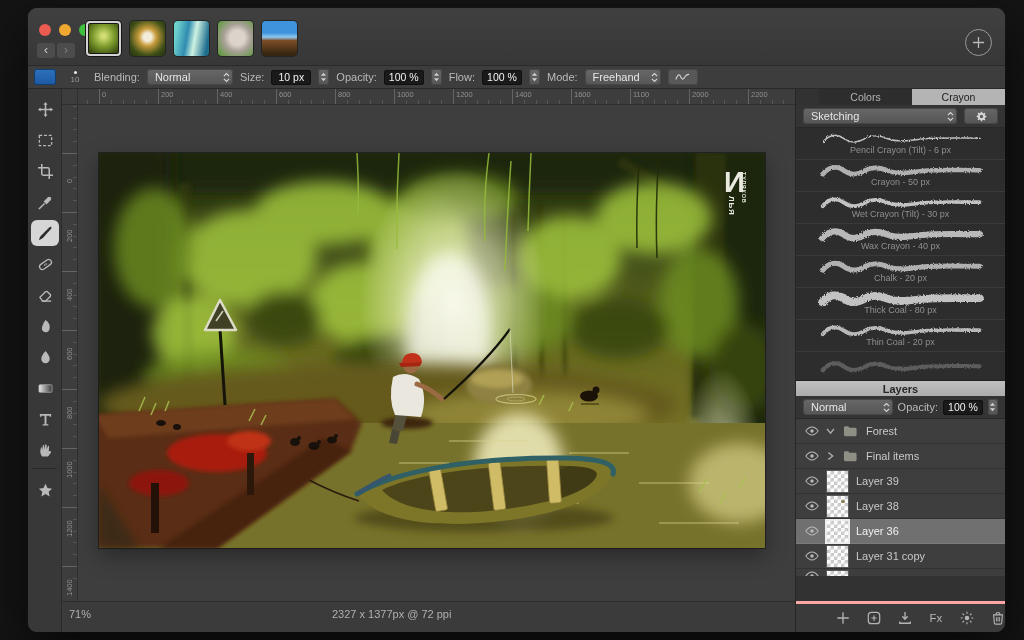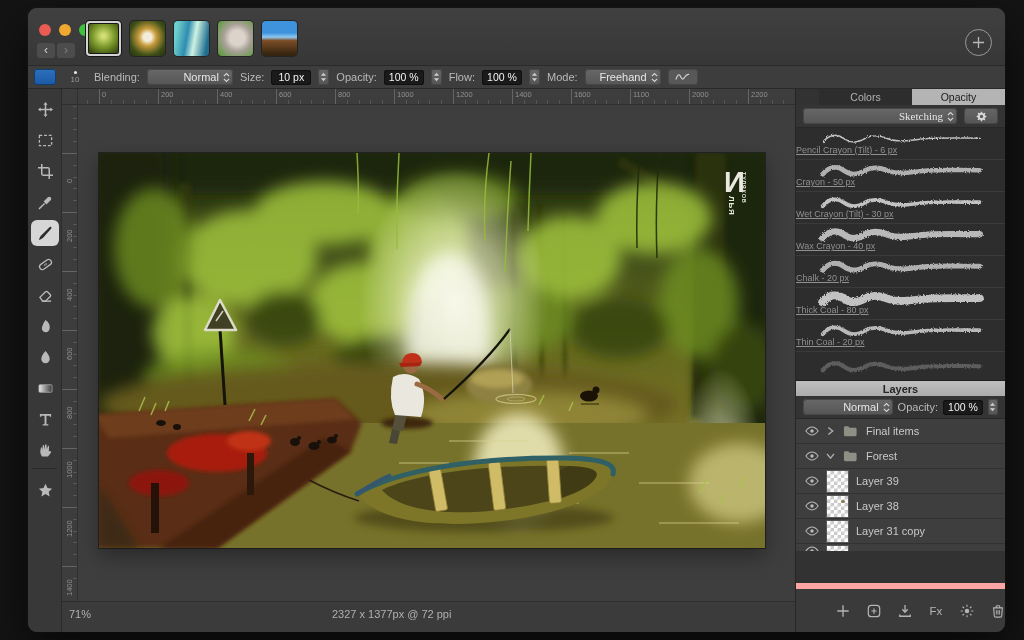--- a/index.html
+++ b/index.html
@@ -29,21 +29,21 @@
   .newdoc svg { width:13px; height:13px; }
 
   
   .optionsbar { height:23px; background:#3d3d3d; border-bottom:1px solid #292929; display:flex; align-items:center;
                 padding-left:6px; gap:7px; font-size:11px; color:#bdbdbd; white-space:nowrap; }
   .swatch { width:22px; height:16px; border-radius:3px; background:linear-gradient(#2d71bd,#1c59a4); box-shadow:inset 0 0 0 1px #133e6b; }
   .bsz { width:24px; text-align:center; color:#999; font-size:8px; line-height:8px; }
   .bsz .dot { width:3px; height:3px; border-radius:50%; background:#e8e8e8; margin:0 auto 2px; }
   .lab { color:#b9b9b9; }
   .dd { background:linear-gradient(#686868,#555); border-radius:4px; height:16px; display:flex; align-items:center;
-        justify-content:flex-end; color:#e6e6e6; position:relative; box-shadow:inset 0 0 0 1px #474747; padding:0 14px 0 8px; }
+        justify-content:flex-start; color:#e6e6e6; position:relative; box-shadow:inset 0 0 0 1px #474747; padding:0 14px 0 8px; }
   .dd .ud { position:absolute; right:3px; top:2.5px; width:7px; height:11px; color:#d6d6d6; }
   .field { background:#1a1a1a; border-radius:3px; height:15px; min-width:40px; display:flex; align-items:center;
            justify-content:center; color:#f2f2f2; font-size:10.5px; box-shadow:inset 0 0 0 1px #101010; padding:0 4px; }
   .stepper { width:11px; height:16px; background:linear-gradient(#686868,#555); border-radius:3px; display:flex;
              align-items:center; justify-content:center; color:#d0d0d0; box-shadow:inset 0 0 0 1px #474747; }
   .stepper svg { width:7px; height:12px; }
   .smoothbtn { width:30px; height:16px; background:#585858; border-radius:4px; display:flex; align-items:center;
                justify-content:center; color:#cfcfcf; box-shadow:inset 0 0 0 1px #484848; }
   .smoothbtn svg { width:17px; height:10px; }
 
@@ -83,30 +83,30 @@
                color:#b0b0b0; font-size:11px; }
   .statusbar .zoomlv { position:absolute; left:7px; top:6px; }
   .statusbar .dims { position:absolute; left:270px; top:6px; }
 
   
   .rightpanel { position:absolute; right:0; top:0; width:210px; height:100%; background:#323232; border-left:1px solid #262626; }
   .tabs { display:flex; height:16px;padding-left:23px; }
   .tab { flex:1; font-size:10.5px; display:flex; align-items:center; justify-content:center; background:#2d2d2d; color:#b2b2b2; }
   .tab.active { background:#b4b4b4; color:#1b1b1b; }
   .preset-row { height:23px; display:flex; align-items:center; padding:0 7px; gap:7px; background:#343434; border-bottom:1px solid #282828; font-size:11px; }
-  .preset-row .dd { flex:1;font-family:Liberation Serif, serif; }
+  .preset-row .dd { flex:1; }
   .gearbtn { width:34px; height:16px; background:linear-gradient(#666,#555); border-radius:4px; display:flex; align-items:center;
              justify-content:center; color:#d8d8d8; box-shadow:inset 0 0 0 1px #474747; }
   .gearbtn svg { width:11px; height:11px; }
 
   .brush-list { position:absolute; top:39px; left:0; right:0; height:252px; background:#2d2d2d; overflow:hidden; }
   .brush-row { height:32px; border-bottom:1px solid #3a3a3a; padding-top:2px; }
   .brush-row.partial { height:28px; border-bottom:none; padding-top:6px; }
   .bstroke { display:block; width:172px; height:18px; margin:0 auto; }
-  .blabel { font-size:9px; color:#8f8f8f; margin-top:-3px;text-decoration:underline; }
+  .blabel { text-align:center; font-size:9px; color:#8f8f8f; margin-top:-3px; }
 
   .layers-header { position:absolute; top:291px; left:0; right:0; height:16px; background:linear-gradient(#bfbfbf,#acacac);
                    color:#262626; font-size:11px; font-weight:bold; text-align:center; line-height:16px; border-top:1px solid #1f1f1f; }
   .blend-row { position:absolute; top:307px; left:0; right:0; height:23px; display:flex; align-items:center; padding:0 7px;
                gap:5px; background:#343434; border-bottom:1px solid #282828; font-size:11px; color:#bdbdbd; }
   .blend-row .dd { width:96px; }
 
   .layer-list { position:absolute; top:330px; left:0; right:0; }
   .layer-row { height:25px; display:flex; align-items:center; background:#3e3e3e; border-bottom:1px solid #323232;
                font-size:11px; color:#c9c9c9; padding-left:9px; gap:8px; }
@@ -122,21 +122,21 @@
   .thumb-box { position:relative; width:21px; height:21px; flex:none; overflow:hidden; box-shadow:0 0 0 1px #585858;
     background-color:#fdfdfd;
     background-image:linear-gradient(45deg,#c8c8c8 25%,transparent 25%,transparent 75%,#c8c8c8 75%),
                      linear-gradient(45deg,#c8c8c8 25%,transparent 25%,transparent 75%,#c8c8c8 75%);
     background-size:7px 7px; background-position:0 0,3.5px 3.5px; }
   .layer-row.selected .thumb-box { box-shadow:0 0 0 2px #ededed; }
   .thumb-box .paint { position:absolute; left:0; right:0; bottom:0; height:10px;
     background:radial-gradient(ellipse at 45% 100%, #8a6830 15%, #54400f 55%, rgba(0,0,0,0) 78%); }
   .thumb-box .speck { position:absolute; right:3px; top:4px; width:4px; height:3px; border-radius:50%; background:#8a7a4a; }
 
-  .layer-actions { position:absolute; bottom:0; left:0; right:0; height:49px; background:#3a3a3a; border-top:6px solid #fca5a5;
+  .layer-actions { position:absolute; bottom:0; left:0; right:0; height:31px; background:#3a3a3a; border-top:3px solid #fca5a5;
                    display:flex; align-items:center; padding-left:40px; gap:16px; color:#b4b4b4; }
   .act { width:15px; height:15px; display:flex; align-items:center; justify-content:center; }
   .act svg { width:14px; height:14px; }
   .act .fx-text { font-size:11.5px; color:#b4b4b4; }
 </style>
 </head>
 <body>
 
 <svg width="0" height="0" style="position:absolute">
   <defs>
@@ -545,21 +545,21 @@
     </div>
 
     <div class="statusbar">
       <span class="zoomlv">71%</span>
       <span class="dims">2327 x 1377px @ 72 ppi</span>
     </div>
 
     <div class="rightpanel">
       <div class="tabs">
         <div class="tab">Colors</div>
-        <div class="tab active">Opacity</div>
+        <div class="tab active">Crayon</div>
       </div>
       <div class="preset-row">
         <div class="dd">
           <span>Sketching</span>
           <svg class="ud" viewBox="0 0 8 12">
               <path d="M1 4.5L4 1.5 7 4.5M1 7.5L4 10.5 7 7.5" fill="none" stroke="currentColor" stroke-width="1.3"></path>
             </svg>
         </div>
         <div class="gearbtn">
           <svg viewBox="0 0 16 16">
@@ -636,50 +636,50 @@
           </div>
       </div>
       <div class="layer-list">
           <div class="layer-row">
             <span class="eye">
               <svg viewBox="0 0 16 10">
                 <path d="M1 5C3.5 1.5 6 .5 8 .5S12.5 1.5 15 5c-2.5 3.5-5 4.5-7 4.5S3.5 8.5 1 5z" fill="none" stroke="currentColor" stroke-width="1.2"></path>
                 <circle cx="8" cy="5" r="2" fill="currentColor"></circle>
               </svg>
             </span>
-            <span class="chev">
+            <span class="chev down">
               <svg viewBox="0 0 8 10">
                 <path d="M1.5 1L6.5 5 1.5 9" fill="none" stroke="currentColor" stroke-width="1.6"></path>
               </svg>
             </span>
             <span class="folder">
               <svg viewBox="0 0 16 12">
                 <path d="M1 2.5C1 1.7 1.7 1 2.5 1h3L7 2.5h6c.8 0 1.5.7 1.5 1.5v6c0 .8-.7 1.5-1.5 1.5H2.5C1.7 11.5 1 10.8 1 10z" fill="currentColor"></path>
               </svg>
             </span>
-            <span>Final items</span>
+            <span>Forest</span>
           </div>
           <div class="layer-row">
             <span class="eye">
               <svg viewBox="0 0 16 10">
                 <path d="M1 5C3.5 1.5 6 .5 8 .5S12.5 1.5 15 5c-2.5 3.5-5 4.5-7 4.5S3.5 8.5 1 5z" fill="none" stroke="currentColor" stroke-width="1.2"></path>
                 <circle cx="8" cy="5" r="2" fill="currentColor"></circle>
               </svg>
             </span>
-            <span class="chev down">
+            <span class="chev">
               <svg viewBox="0 0 8 10">
                 <path d="M1.5 1L6.5 5 1.5 9" fill="none" stroke="currentColor" stroke-width="1.6"></path>
               </svg>
             </span>
             <span class="folder">
               <svg viewBox="0 0 16 12">
                 <path d="M1 2.5C1 1.7 1.7 1 2.5 1h3L7 2.5h6c.8 0 1.5.7 1.5 1.5v6c0 .8-.7 1.5-1.5 1.5H2.5C1.7 11.5 1 10.8 1 10z" fill="currentColor"></path>
               </svg>
             </span>
-            <span>Forest</span>
+            <span>Final items</span>
           </div>
           <div class="layer-row">
             <span class="eye">
               <svg viewBox="0 0 16 10">
                 <path d="M1 5C3.5 1.5 6 .5 8 .5S12.5 1.5 15 5c-2.5 3.5-5 4.5-7 4.5S3.5 8.5 1 5z" fill="none" stroke="currentColor" stroke-width="1.2"></path>
                 <circle cx="8" cy="5" r="2" fill="currentColor"></circle>
               </svg>
             </span>
             <span class="thumb-box"></span>
             <span>Layer 39</span>
@@ -688,20 +688,30 @@
             <span class="eye">
               <svg viewBox="0 0 16 10">
                 <path d="M1 5C3.5 1.5 6 .5 8 .5S12.5 1.5 15 5c-2.5 3.5-5 4.5-7 4.5S3.5 8.5 1 5z" fill="none" stroke="currentColor" stroke-width="1.2"></path>
                 <circle cx="8" cy="5" r="2" fill="currentColor"></circle>
               </svg>
             </span>
             <span class="thumb-box">
               <span class="speck"></span>
             </span>
             <span>Layer 38</span>
+          </div>
+          <div class="layer-row selected">
+            <span class="eye">
+              <svg viewBox="0 0 16 10">
+                <path d="M1 5C3.5 1.5 6 .5 8 .5S12.5 1.5 15 5c-2.5 3.5-5 4.5-7 4.5S3.5 8.5 1 5z" fill="none" stroke="currentColor" stroke-width="1.2"></path>
+                <circle cx="8" cy="5" r="2" fill="currentColor"></circle>
+              </svg>
+            </span>
+            <span class="thumb-box"></span>
+            <span>Layer 36</span>
           </div>
           <div class="layer-row">
             <span class="eye">
               <svg viewBox="0 0 16 10">
                 <path d="M1 5C3.5 1.5 6 .5 8 .5S12.5 1.5 15 5c-2.5 3.5-5 4.5-7 4.5S3.5 8.5 1 5z" fill="none" stroke="currentColor" stroke-width="1.2"></path>
                 <circle cx="8" cy="5" r="2" fill="currentColor"></circle>
               </svg>
             </span>
             <span class="thumb-box"></span>
             <span>Layer 31 copy</span>

